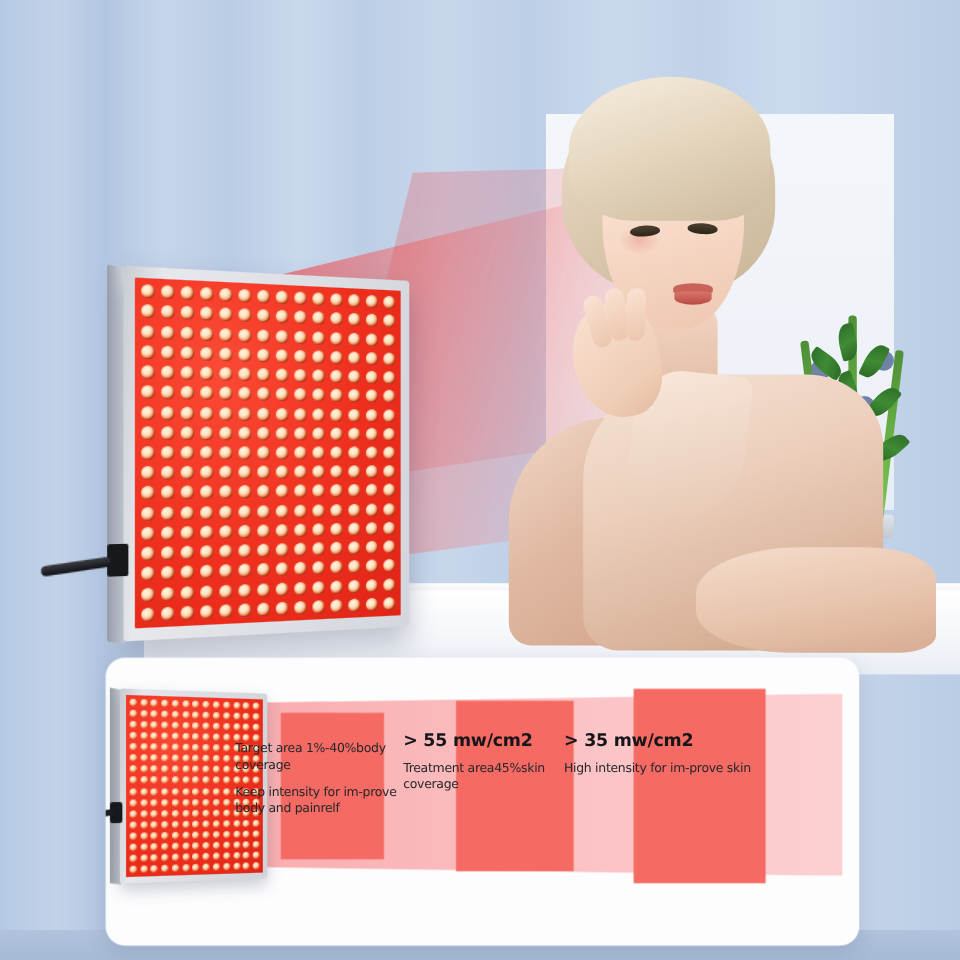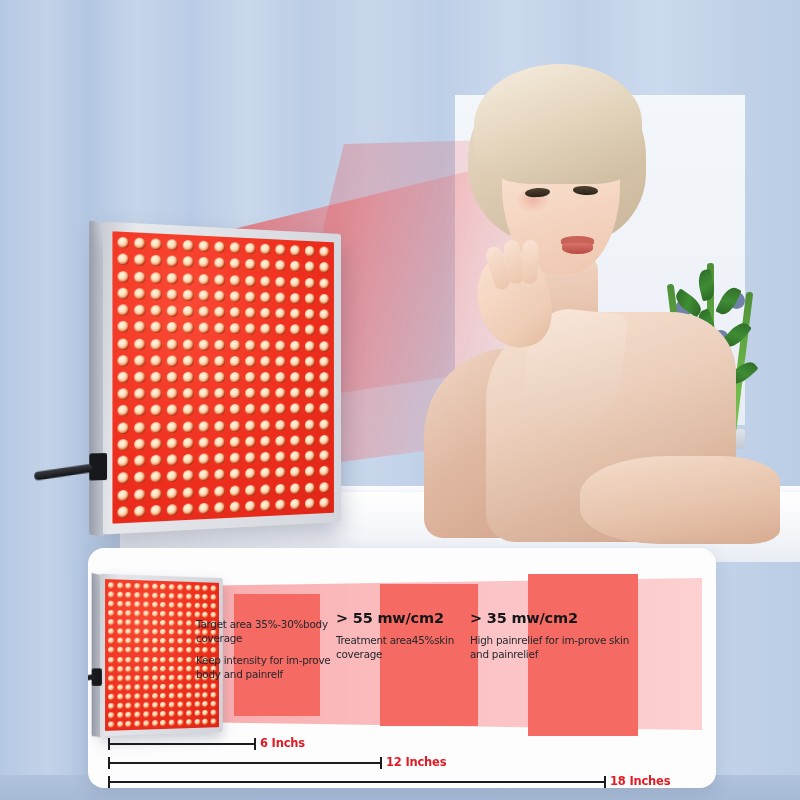--- a/index.html
+++ b/index.html
@@ -967,61 +967,40 @@
         </div>
       </div>
       <div class="pb-cable">
         <div class="pb-plug"></div>
         <div class="pb-wire"></div>
       </div>
     </div>
 
     <div class="intensity" style="left:108px;top:62px;">
       <div class="int-line">
-        <div>Target area 35%-30%body</div>
+        <div>Target area 1%-40%body</div>
         <div>coverage</div>
       </div>
       <div class="int-line">
         <div>Keep intensity for im-prove</div>
         <div>body and painrelf</div>
       </div>
     </div>
 
     <div class="intensity" style="left:248px;top:62px;">
       <div class="int-title">&gt; 55 mw/cm2</div>
       <div class="int-line">
         <div>Treatment area45%skin</div>
         <div>coverage</div>
       </div>
     </div>
 
     <div class="intensity" style="left:382px;top:62px;width:186px;">
       <div class="int-title">&gt; 35 mw/cm2</div>
       <div class="int-line">
-        <div>High painrelief for im-prove skin</div>
-        <div>and painrelief</div>
+        <div>High intensity for im-prove skin</div>
       </div>
     </div>
 
-    <div class="rulers">
-      <div class="ruler" style="left:20px;top:0px;">
-        <div class="r-cap-l" style="left:0;"></div>
-        <div class="r-line" style="width:146px;"></div>
-        <div class="r-cap-r" style="left:146px;"></div>
-        <div class="r-label" style="left:152px;">6 Inchs</div>
-      </div>
-      <div class="ruler" style="left:20px;top:19px;">
-        <div class="r-cap-l" style="left:0;"></div>
-        <div class="r-line" style="width:272px;"></div>
-        <div class="r-cap-r" style="left:272px;"></div>
-        <div class="r-label" style="left:278px;">12 Inches</div>
-      </div>
-      <div class="ruler" style="left:20px;top:38px;">
-        <div class="r-cap-l" style="left:0;"></div>
-        <div class="r-line" style="width:496px;"></div>
-        <div class="r-cap-r" style="left:496px;"></div>
-        <div class="r-label" style="left:502px;">18 Inches</div>
-      </div>
-    </div>
   </div>
 
   <div class="base-strip"></div>
 </div>
 
 </body></html>

